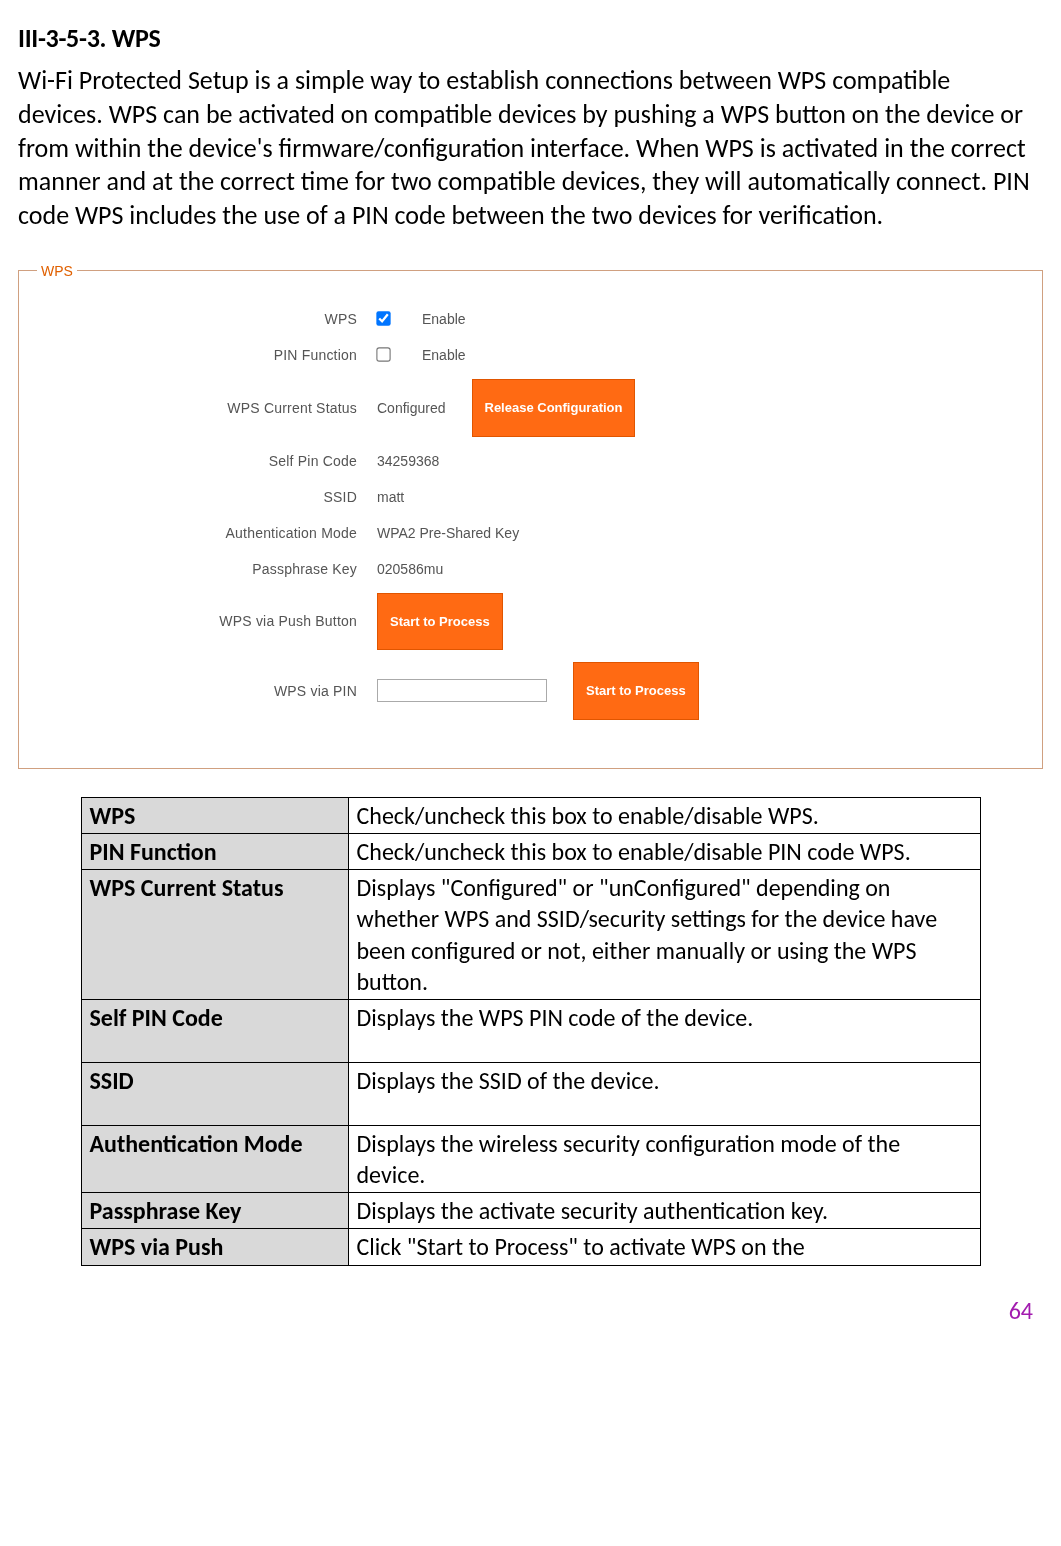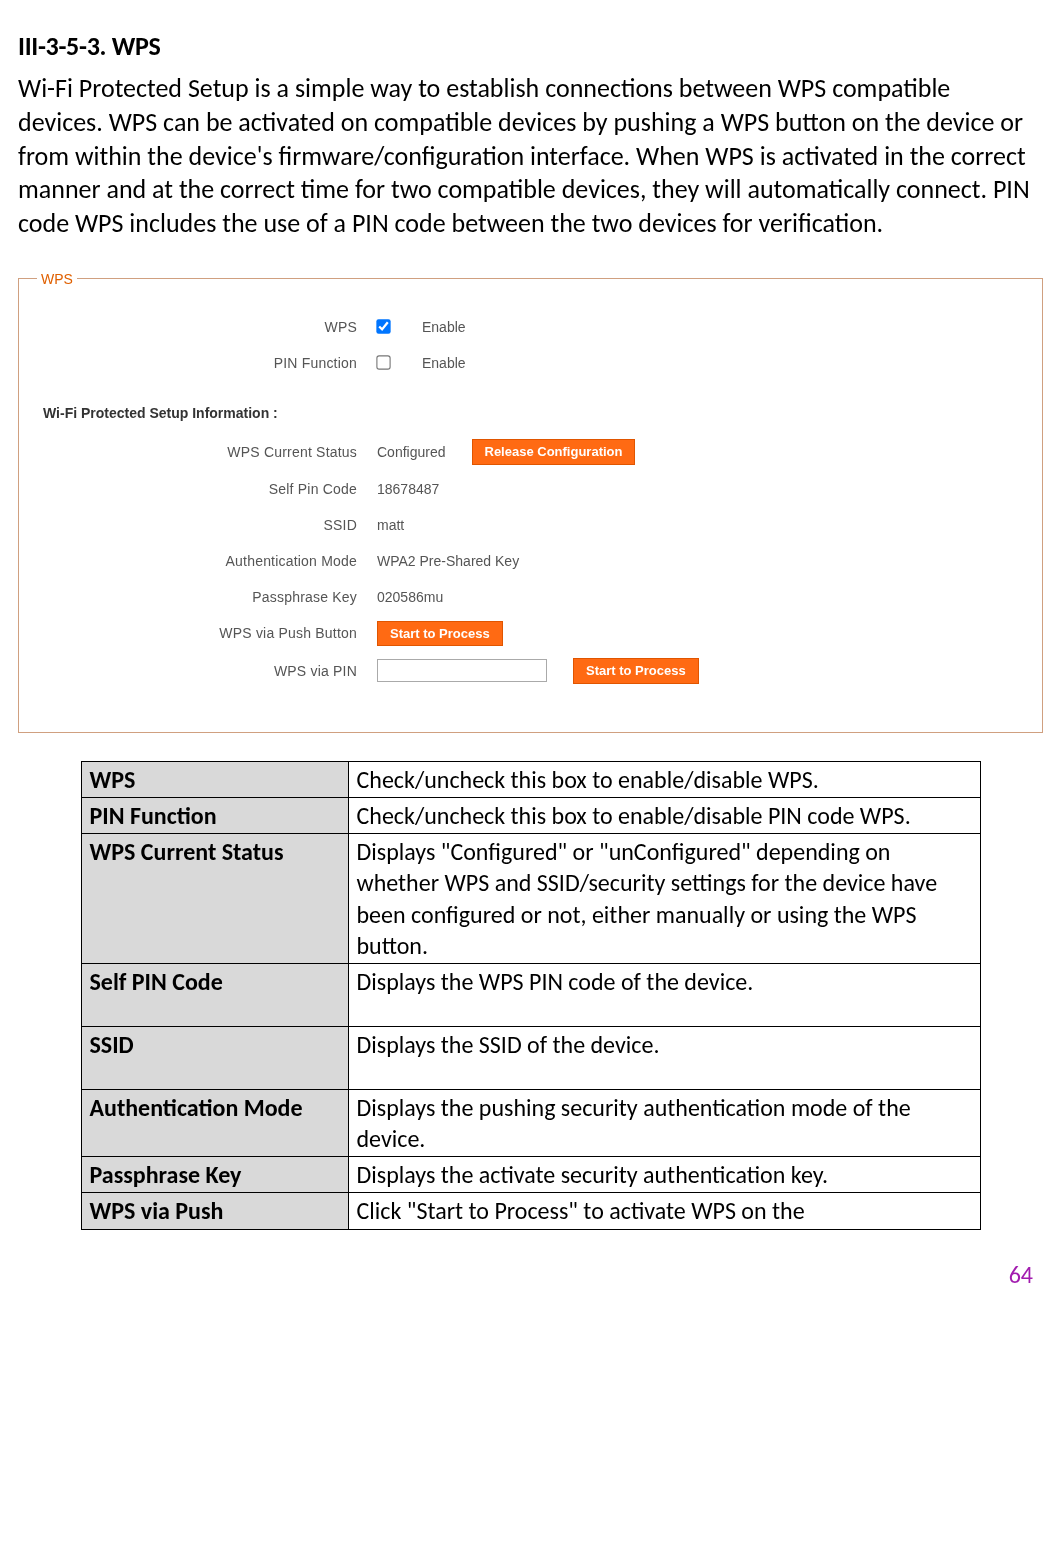--- a/index.html
+++ b/index.html
@@ -8,21 +8,21 @@
     color: #000;
     margin: 0;
     padding: 18px 18px 0 18px;
     width: 1061px;
     box-sizing: border-box;
     background: #fff;
   }
   h3 {
     font-size: 26px;
     font-weight: bold;
-    margin: 12px 0 10px 0;
+    margin: 4px 0 10px 0;
     letter-spacing: -0.3px;
   }
   p.intro {
     font-size: 26px;
     line-height: 1.3;
     margin: 0 8px 30px 0;
   }
   
   .shot {
     margin: 0 0 28px 0;
@@ -67,21 +67,21 @@
     color: #333;
     margin: 30px 0 18px 6px;
   }
   .btn {
     display: inline-block;
     background: #ff6a13;
     color: #fff;
     font-family: Arial, sans-serif;
     font-size: 13px;
     font-weight: bold;
-    padding: 4px 12px;
+    padding: 20px 12px;
     border: 1px solid #e05500;
     line-height: 1.2;
     cursor: pointer;
   }
   input[type="text"].pin-input {
     font-family: Arial, sans-serif;
     font-size: 13px;
     padding: 3px 5px;
     width: 170px;
     border: 1px solid #aaa;
@@ -136,33 +136,32 @@
     </div>
 
     <div class="form-row">
       <div class="lbl">PIN Function</div>
       <div class="val">
         <input type="checkbox" style="">
         <span>Enable</span>
       </div>
     </div>
 
-    <div class="section-head">Wi-Fi Protected Setup Information   :</div>
 
     <div class="form-row">
       <div class="lbl">WPS Current Status</div>
       <div class="val">
         <span>Configured</span>
         <span class="btn">Release Configuration</span>
       </div>
     </div>
 
     <div class="form-row">
       <div class="lbl">Self Pin Code</div>
-      <div class="val">18678487</div>
+      <div class="val">34259368</div>
     </div>
 
     <div class="form-row">
       <div class="lbl">SSID</div>
       <div class="val">matt</div>
     </div>
 
     <div class="form-row">
       <div class="lbl">Authentication Mode</div>
       <div class="val">WPA2 Pre-Shared Key</div>
@@ -208,21 +207,21 @@
     <tr>
       <td style="height:58px">Self PIN Code</td>
       <td>Displays the WPS PIN code of the device.</td>
     </tr>
     <tr>
       <td style="height:58px">SSID</td>
       <td>Displays the SSID of the device.</td>
     </tr>
     <tr>
       <td>Authentication Mode</td>
-      <td>Displays the pushing security authentication mode of the device.</td>
+      <td>Displays the wireless security configuration mode of the device.</td>
     </tr>
     <tr>
       <td>Passphrase Key</td>
       <td>Displays the activate security authentication key.</td>
     </tr>
     <tr>
       <td>WPS via Push</td>
       <td>Click "Start to Process" to activate WPS on the</td>
     </tr>
   </tbody>

